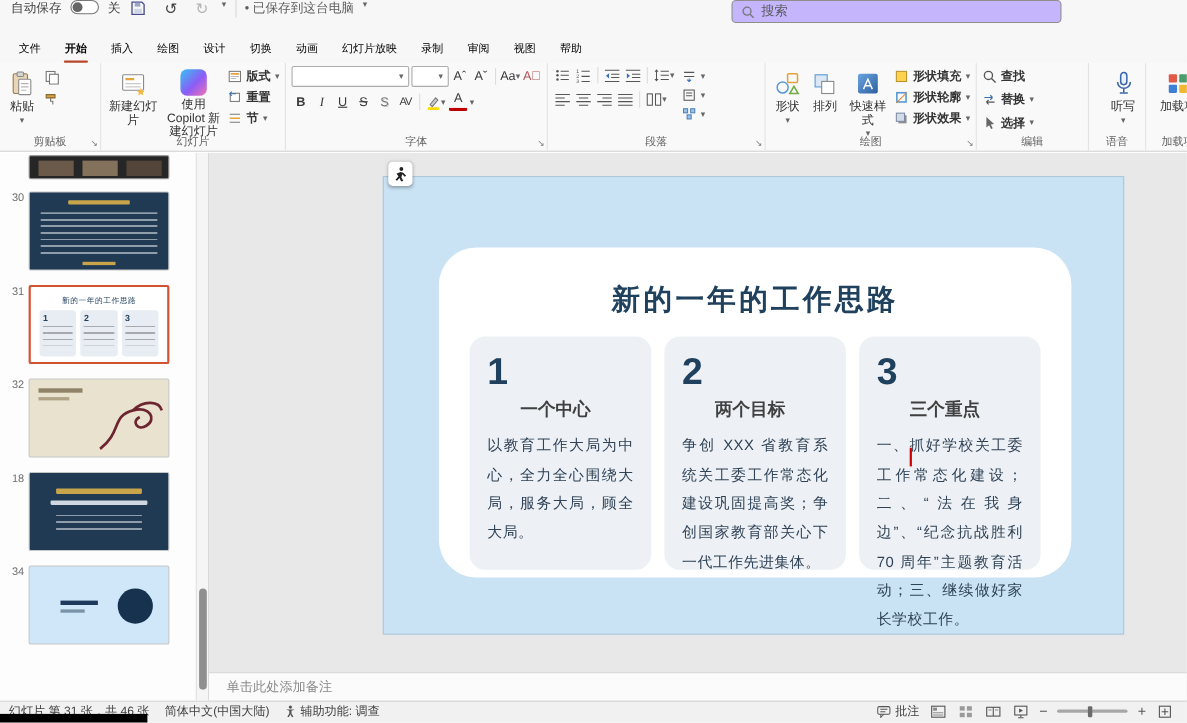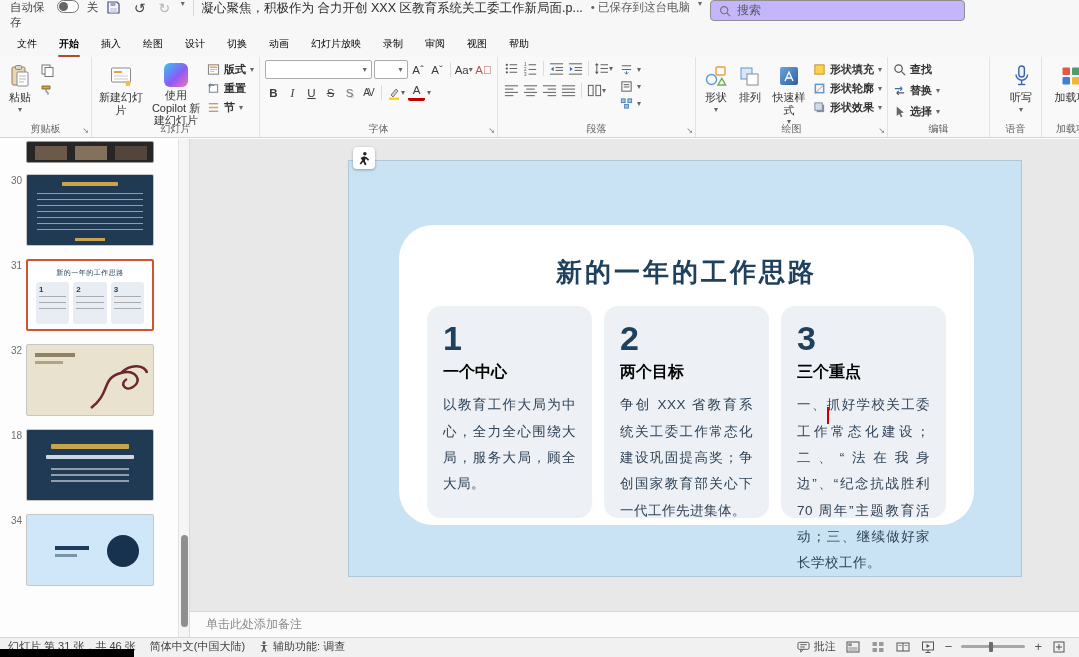--- a/index.html
+++ b/index.html
@@ -60,21 +60,21 @@
   .tscroll { position:absolute; right:0; top:0; bottom:0; width:11px; background:#f5f5f5; border-left:1px solid #e2e2e2; }
   .tthumb { position:absolute; left:1.5px; width:7px; border-radius:4px; background:#8f8f8f; top:396px; height:92px; }
   .canvas { flex:1; background:#e8e8e8; position:relative; overflow:hidden; }
   
   .slide { position:absolute; left:158px; top:21px; width:674px; height:417px; background:#c9e2f4; border:1px solid #aec7d9; }
   .whitecard { position:absolute; left:50px; top:64px; width:575px; height:300px; background:#fff; border-radius:34px; }
   .slide-title { margin-top:30px; text-align:center; font-size:26px; letter-spacing:3px; font-weight:600; color:#20415e; }
   .cards { position:absolute; left:28px; right:28px; top:81px; display:flex; gap:12px; }
   .card { flex:1; background:#edf1f5; border-radius:14px; padding:14px 16px; height:212px; position:relative; }
   .card .num { font-size:34px; font-weight:800; color:#20415e; line-height:1.1; }
-  .card h3 { font-size:16px; font-weight:700; color:#000000; margin-top:5px; }
+  .card h3 { font-size:16px; font-weight:700; color:#404040; margin-top:5px;margin-left:30px; }
   .card p { font-size:13.5px; color:#2f4256; line-height:1.95; margin-top:9px; text-align:justify; letter-spacing:.5px; }
   .cursor { position:absolute; left:46px; top:101px; width:1.5px; height:17px; background:#cc0000; }
   .helper-ic { position:absolute; left:4px; top:-14px; width:22px; height:22px; background:#fff; border-radius:4px; box-shadow:0 1px 3px rgba(0,0,0,.3); display:flex; align-items:center; justify-content:center; }
   
   .notes { position:absolute; left:0; right:0; bottom:0; height:26px; background:#fbfbfb; border-top:1px solid #d7d7d7; display:flex; align-items:center; padding:0 16px; color:#8a8a8a; font-size:12px; }
   .statusbar { position:absolute; left:0; right:0; bottom:0; height:20px; background:#f1f1f1; border-top:1px solid #d6d6d6; display:flex; align-items:center; gap:14px; padding:0 8px 2px; font-size:11px; color:#3f3f3f; }
   .sb-right { margin-left:auto; display:flex; align-items:center; gap:9px; padding-right:4px; }
   .zoomtrack { width:64px; height:3px; background:#a7a7a7; border-radius:2px; position:relative; }
   .zoomknob { position:absolute; left:28px; top:-3.5px; width:4px; height:10px; background:#6b6b6b; border-radius:1px; }
   .black-corner { position:absolute; left:0; bottom:0; width:134px; height:8px; background:#000; z-index:40; }
@@ -98,21 +98,20 @@
     <svg width="15" height="15" viewBox="0 0 15 15">
         <path d="M2 2h9l2 2v9H2z" fill="none" stroke="#4a4a8a" stroke-width="1.2"></path>
         <rect x="4.5" y="2.5" width="5" height="3.5" fill="#9aa6c8"></rect>
         <rect x="4" y="8" width="7" height="4.5" fill="#cfd6e8"></rect>
       </svg>
   </span>
   <span class="qat-ic">↺</span>
   <span class="qat-ic dis">↻</span>
   <span class="caret">▾</span>
   <span class="sep-v"></span>
-  <span class="doc-title">凝心聚焦，积极作为 合力开创 XXX 区教育系统关工委工作新局面.p...</span>
   <span class="saved">• <span>已保存到这台电脑</span></span>
   <span class="caret">▾</span>
   <div class="searchbox">
     <svg width="12" height="12" viewBox="0 0 14 14">
         <circle cx="6" cy="6" r="4.2" fill="none" stroke="#777" stroke-width="1.4"></circle>
         <line x1="9.2" y1="9.2" x2="13" y2="13" stroke="#777" stroke-width="1.4"></line>
       </svg>
     <span>搜索</span>
   </div>
 </div>

